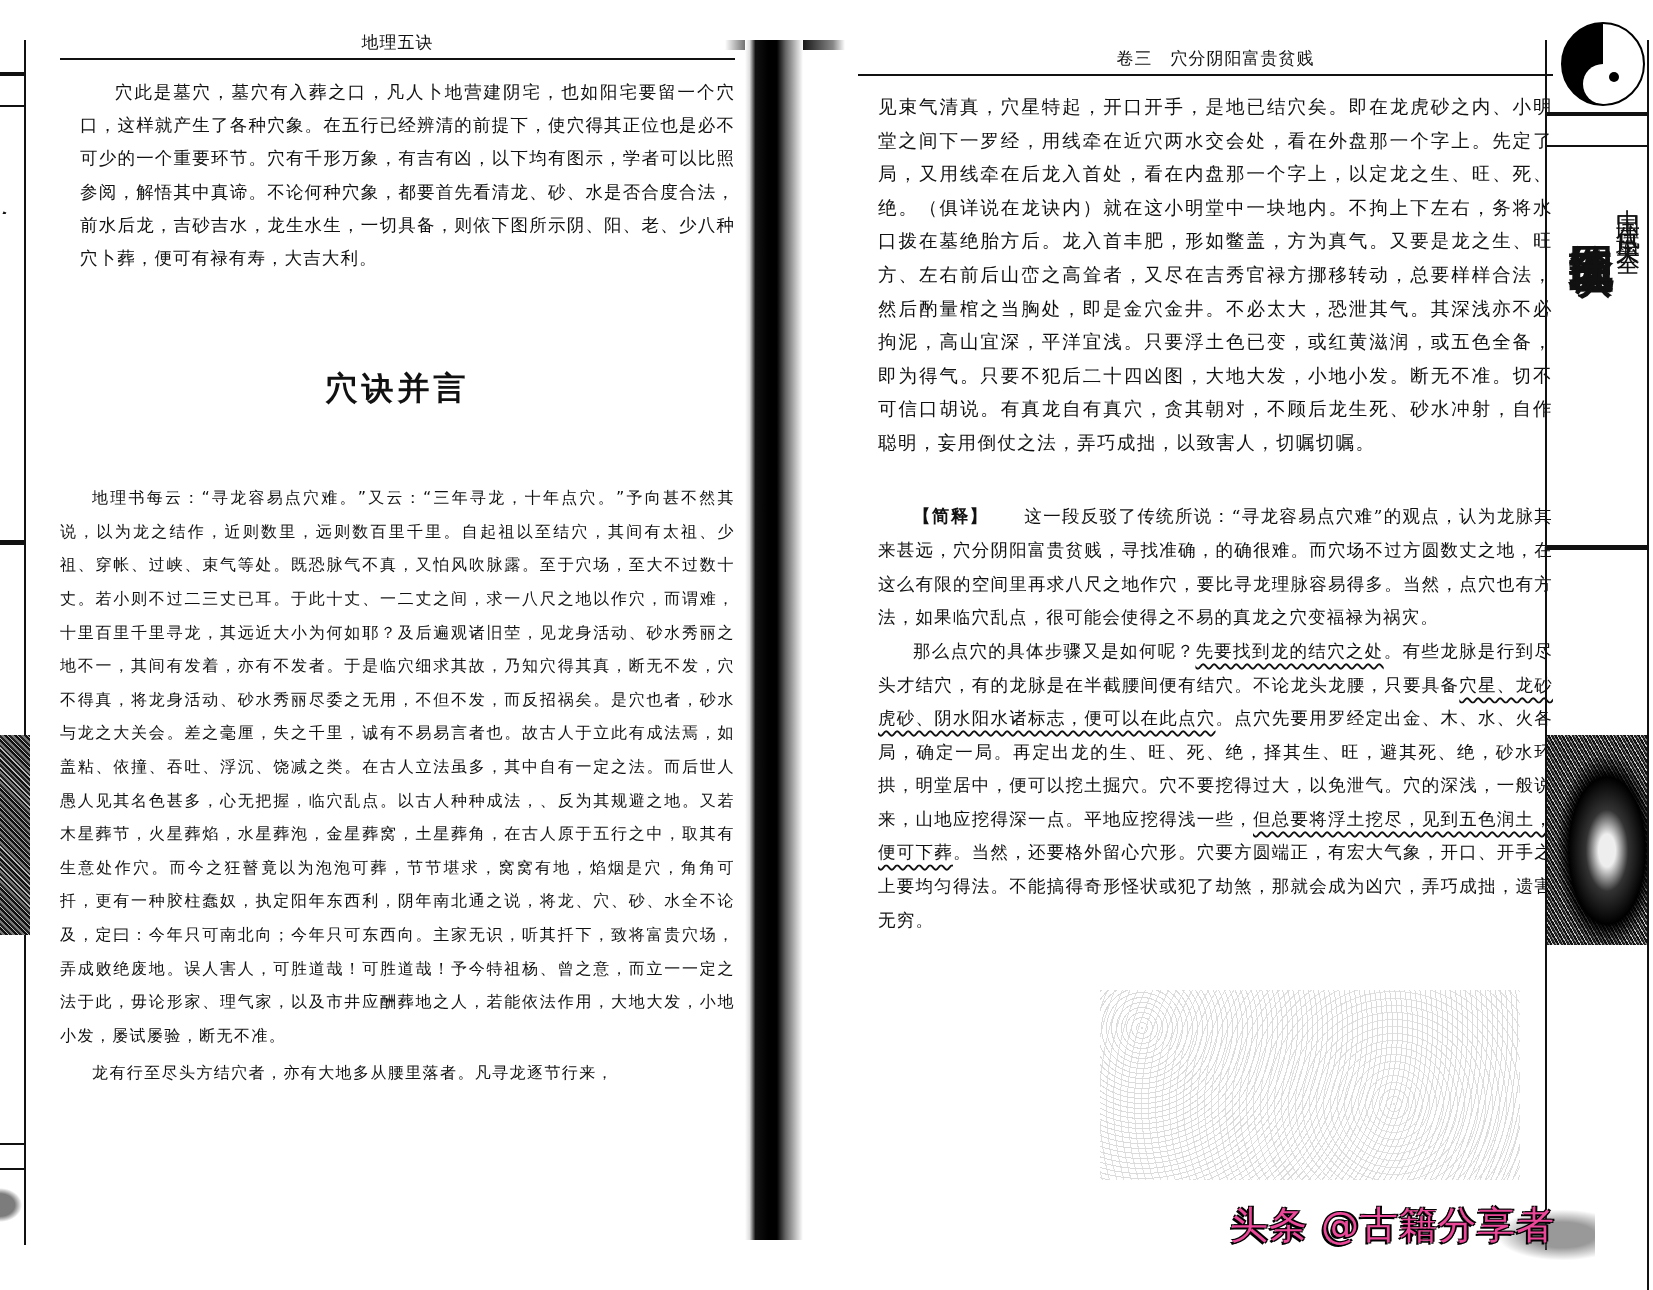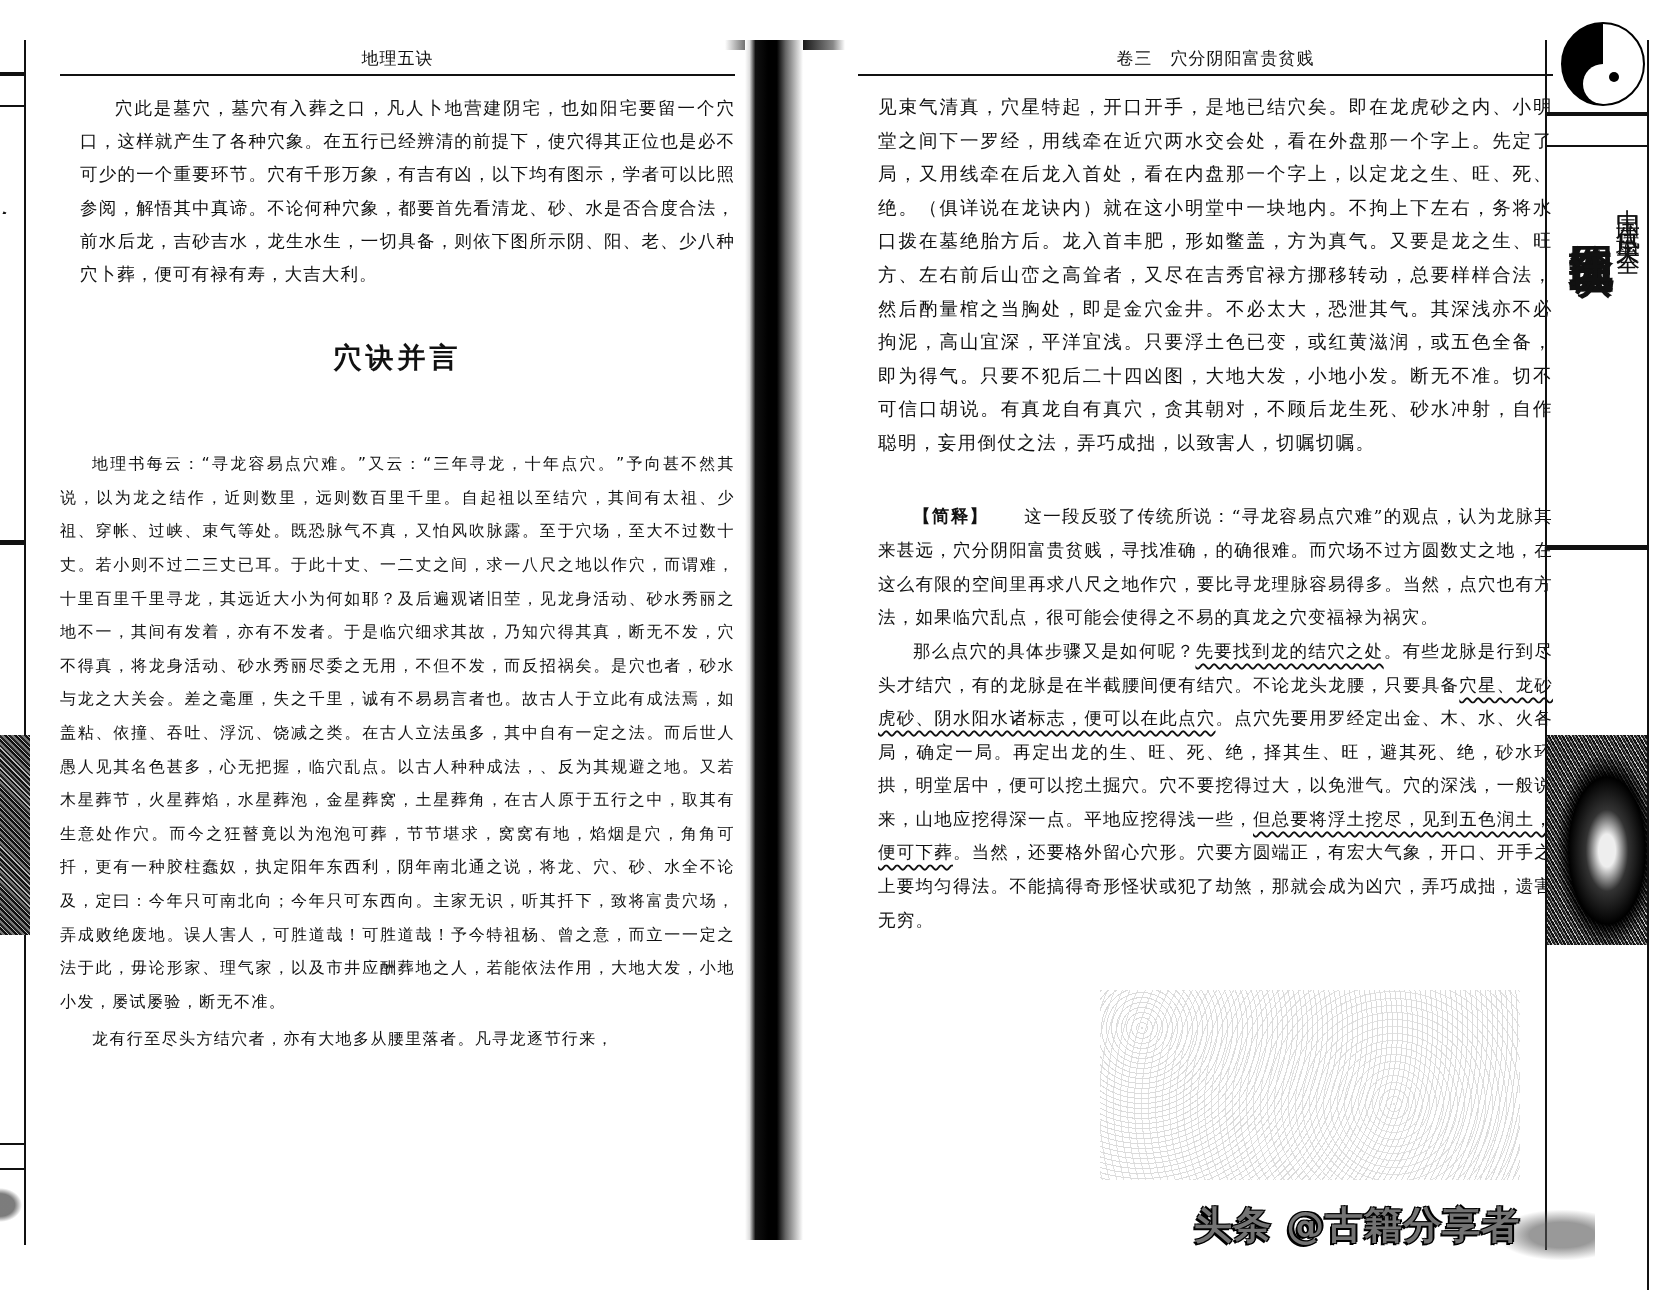--- a/index.html
+++ b/index.html
@@ -15,27 +15,27 @@
   #left-strip { left:0; top:0; width:26px; height:1290px; }
   #left-strip .vline { position:absolute; left:24px; top:40px; width:2px; height:1205px; background:#111; }
   #left-strip .hbar { position:absolute; left:0; width:26px; background:#111; }
   #left-strip .vtitle { position:absolute; left:-4px; top:190px; width:24px; font-size:26px; font-weight:bold; line-height:36px; color:#111; writing-mode:vertical-rl; letter-spacing:4px; clip-path:inset(0 0 0 6px); }
   #left-strip .photo { position:absolute; left:0; top:735px; width:30px; height:200px;
     background:repeating-linear-gradient(45deg,#222 0 2px,#777 2px 4px,#111 4px 6px,#bbb 6px 7px); }
   #left-strip .ornament { position:absolute; left:0; top:1185px; width:26px; height:40px;
     background:radial-gradient(ellipse at 0 50%, #444 0 40%, transparent 60%); opacity:.7; }
 
   
-  #left-page { left:60px; top:44px; width:675px; }
+  #left-page { left:60px; top:28px; width:675px; }
   .running-head { font-size:17px; text-align:center; letter-spacing:1px; height:28px; line-height:28px; }
   .head-rule { height:2px; background:#111; margin-top:2px; }
   .para { font-size:17.5px; line-height:33.2px; text-align:justify; text-indent:2em; margin:0; letter-spacing:1.1px; }
   .para.tight { margin-top:4px; }
   #left-page .intro { margin-top:16px;margin-left:20px; }
-  #left-page .section-title { text-align:center; font-size:28px; font-weight:bold; letter-spacing:4px; margin:48px 0 70px 0; font-family:"DejaVu Serif","Liberation Serif",serif; }
+  #left-page .section-title { text-align:center; font-size:32px; font-weight:bold; letter-spacing:4px; margin:92px 0 70px 0; font-family:"DejaVu Serif","Liberation Serif",serif; }
   #left-page .body-text { font-size:16px; line-height:33.6px; letter-spacing:1.4px; font-family:"DejaVu Sans","Liberation Sans",sans-serif; }
 
   
   #gutter { left:745px; top:40px; width:58px; height:1200px;
     background:linear-gradient(to right,#fff 0,#ddd 8%,#111 18%,#000 40%,#000 55%,#666 70%,#fff 100%); }
   #gutter-top { left:725px; top:40px; width:120px; height:10px; background:linear-gradient(to right,#fff,#000 30%,#000 60%,#888 90%,#fff); }
 
   
   #right-page { left:878px; top:44px; width:675px; }
   #right-page .head-rule { margin-left:-20px; }
@@ -62,23 +62,23 @@
   #right-strip .hbar { position:absolute; left:0; width:104px; background:#111; }
   #right-strip .series-title { position:absolute; left:76px; top:150px; width:24px; font-size:24px; line-height:34px; writing-mode:vertical-rl; letter-spacing:6px; font-family:"DejaVu Serif","Liberation Serif",serif; }
   #right-strip .book-title { position:absolute; left:26px; top:170px; width:46px; font-size:44px; font-weight:bold; line-height:50px; writing-mode:vertical-rl; letter-spacing:2px; font-family:"DejaVu Sans","Liberation Sans",sans-serif; }
   #right-strip .photo { position:absolute; left:2px; top:695px; width:100px; height:210px;
     background:radial-gradient(ellipse at 60% 55%,#eee 0 10%,#333 25%,#000 45%,transparent 60%),
                repeating-linear-gradient(60deg,#222 0 2px,#888 2px 3px,#111 3px 5px,#ccc 5px 6px); }
   #right-strip .ornament { position:absolute; left:-60px; top:1165px; width:110px; height:60px;
     background:radial-gradient(ellipse at 70% 50%,#555 0 30%,transparent 60%); opacity:.6; }
 
   
-  #watermark { left:1194px; top:1200px; font-size:38px; color:#737373; letter-spacing:1px;
+  #watermark { left:1230px; top:1200px; font-size:38px; color:#ec4899; letter-spacing:1px;
     text-shadow:-2px 2px 0 #000, 1px 1px 0 #000, -1px -1px 0 #000, 2px -1px 0 #000;
-    font-family:"DejaVu Sans","Liberation Sans",sans-serif;font-weight:bold; }
+    font-family:"DejaVu Sans","Liberation Sans",sans-serif; }
 </style>
 </head>
 <body>
 
 <div id="left-strip" class="abs">
   <div class="vline"></div>
   <div class="hbar" style="top:72px;height:4px;"></div>
   <div class="hbar" style="top:105px;height:2px;"></div>
   <div class="vtitle">绘图地理五诀</div>
   <div class="hbar" style="top:540px;height:5px;"></div>

